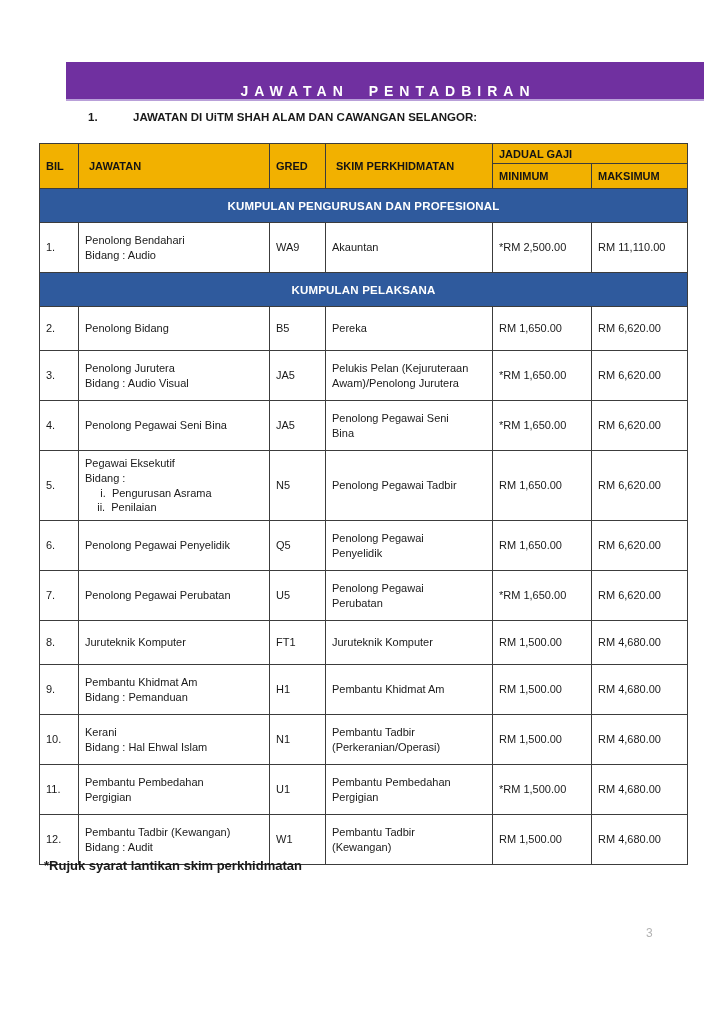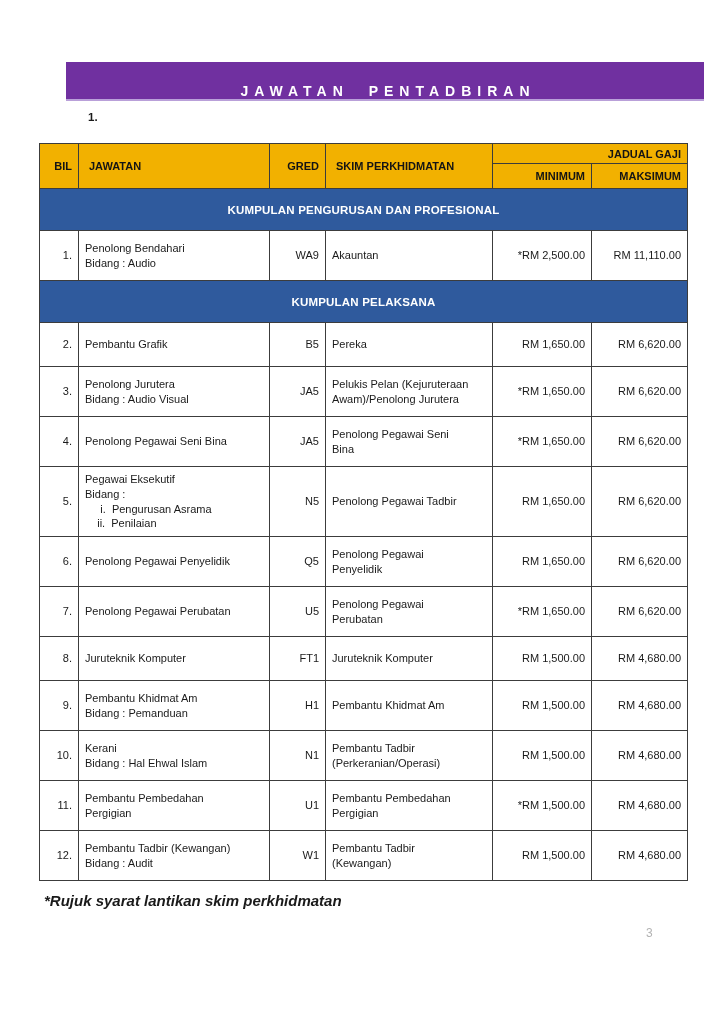--- a/index.html
+++ b/index.html
@@ -61,68 +61,68 @@
     font-size: 11px;
     vertical-align: middle;
   }
   thead th {
     background: #F2B100;
     color: #141414;
     font-weight: bold;
     padding: 2px 6px;
   }
   th.left, td.left { text-align: left; padding-left: 10px; padding-right: 16px; }
-  th.center, td.center { text-align: right; }
+  th.center, td.center { text-align: left; }
   tr.gaji-top th { height: 20px; }
   tr.gaji-bottom th { height: 25px; margin-top: 21px; }
   td.band {
     background: #2F5A9D;
     color: #ffffff;
     font-weight: bold;
     text-align: center;
-    height: 42px;
+    height: 34px;
     font-size: 11.5px;
     letter-spacing: 0.2px;
   }
   td.cell {
     padding: 5px 6px;
     line-height: 1.32;
     background: #ffffff;
   }
   td.pre { white-space: pre-line; }
   tr.lines-1 td { height: 44px; }
   tr.lines-2 td { height: 50px; }
   tr.lines-4 td { height: 70px; }
   .footnote {
     position: absolute;
     left: 44px;
-    top: 892px;
-    font-size: 15px;
-    font-weight: bold;
-    font-style: italic;
+    top: 858px;
+    font-size: 13px;
+    font-weight: bold;
   }
   .page-number {
     position: absolute;
     left: 646px;
     top: 926px;
     font-size: 12px;
     color: #b3b3b3;
   }
 </style>
 </head>
 <body>
 
 <div class="page">
 
   <div class="banner">
     <span class="banner-title">JAWATAN PENTADBIRAN</span>
   </div>
 
   <div class="heading">
     <span class="num">1.</span>
+    <span>JAWATAN DI UiTM SHAH ALAM DAN CAWANGAN SELANGOR:</span>
   </div>
 
   <div class="table-wrap">
     <table>
       <colgroup>
         <col style="width:39px">
         <col style="width:191px">
         <col style="width:56px">
         <col style="width:167px">
         <col style="width:99px">
@@ -155,21 +155,21 @@
     <td class="cell center">*RM 2,500.00</td>
     <td class="cell center">RM 11,110.00</td>
   </tr>
 
   <tr>
     <td class="band" colspan="6">KUMPULAN PELAKSANA</td>
   </tr>
 
   <tr class="lines-1">
     <td class="cell center">2.</td>
-    <td class="cell left pre">Pembantu Grafik</td>
+    <td class="cell left pre">Penolong Bidang</td>
     <td class="cell center">B5</td>
     <td class="cell left pre">Pereka</td>
     <td class="cell center">RM 1,650.00</td>
     <td class="cell center">RM 6,620.00</td>
   </tr>
 
   <tr class="lines-2">
     <td class="cell center">3.</td>
     <td class="cell left pre">Penolong Jurutera
 Bidang : Audio Visual</td>

